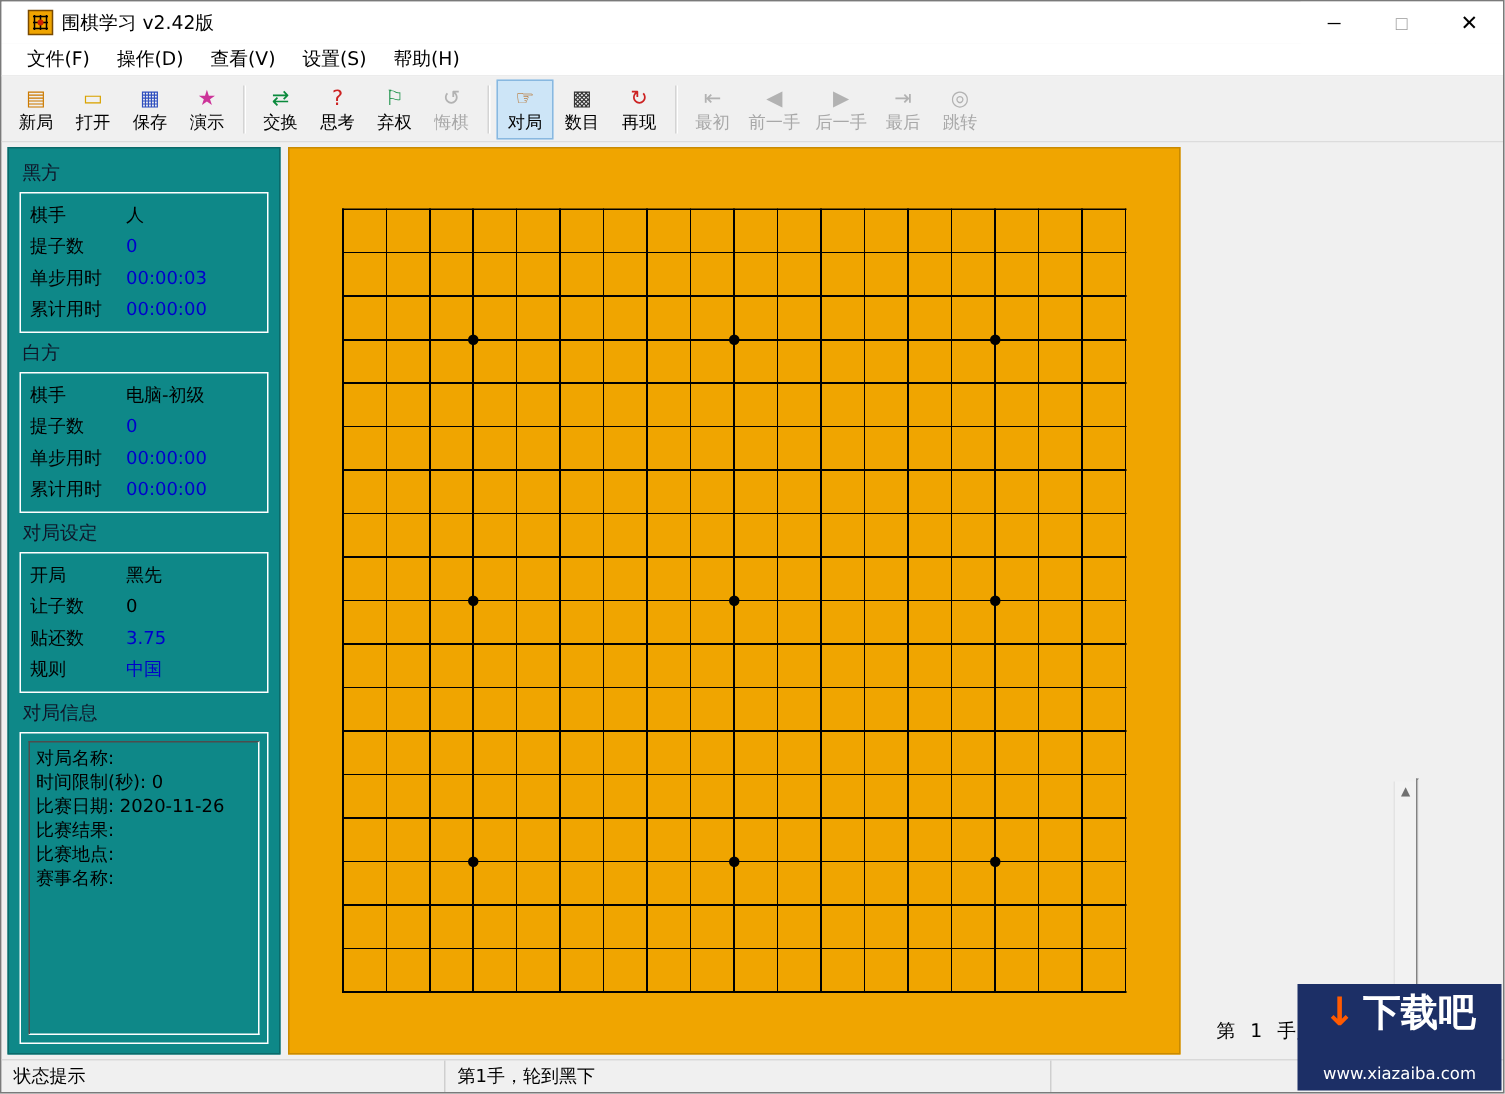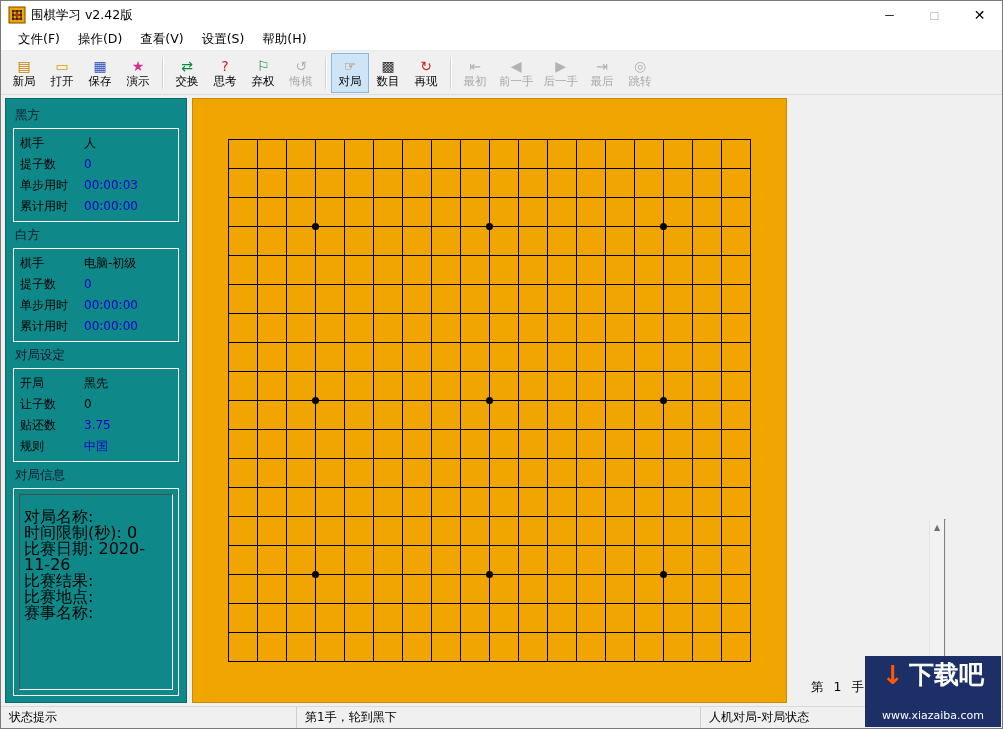--- a/index.html
+++ b/index.html
@@ -6,21 +6,21 @@
   html,body { width:1003px; height:729px; }
   body {
     font-family: "DejaVu Sans","Liberation Sans",sans-serif;
     background:#f0f0f0;
     border:1px solid #7a7a7a;
     position:relative;
     overflow:hidden;
     color:#000;
   }
   
-  .titlebar { height:28px; background:#ffffff; display:flex; align-items:center; }
+  .titlebar { height:28px; background:#ffffff; display:flex; align-items:center;padding-left:10px; }
   .app-icon { width:18px; height:18px; margin:0 5px 0 7px; }
   .title-text { font-size:12.5px; }
   .tb-spacer { flex:1; }
   .wbtn { width:45px; height:28px; display:flex; align-items:center; justify-content:center;
           font-size:12px; color:#000; background:#fff; border:none; cursor:default; }
   .wbtn.max { color:#9a9a9a; font-size:13px; }
   .wbtn.close { font-size:14px; }
   
   .menubar { height:22px; background:#ffffff; display:flex; padding-left:8px;
              font-size:12.5px; border-bottom:1px solid #ececec; }
@@ -46,21 +46,21 @@
   .left-panel { width:182px; background:#0e8888; border:1px solid #0a6a6a; padding:3px 7px 6px;
                 display:flex; flex-direction:column; }
   .section-title { font-size:12.5px; padding:5px 2px 4px; color:#0f172a; }
   .pbox { border:1px solid #ffffff; padding:4px 6px; }
   .prow { display:flex; font-size:12px; line-height:21px; }
   .flabel { width:64px; white-space:nowrap; }
   .fvalue { white-space:nowrap; }
   .v-blue { color:#0000cc; }
   .info-outer { border:1px solid #ffffff; padding:5px; flex:1; }
   .info-inner { border:1px solid; border-color:#4d4d4d #ffffff #ffffff #4d4d4d; height:100%;
-                padding:14px 4px; font-size:16px; line-height:16px; }
+                padding:2px 4px; font-size:12px; line-height:16px; }
   
   .board-area { flex:1; background:#f0a500; border:1px solid #c98a00; display:flex;
                 align-items:center; justify-content:center; }
   .board-grid { width:523px; height:523px; position:relative;
     background-image:
       repeating-linear-gradient(to right, #000 0 1px, transparent 1px 29px),
       repeating-linear-gradient(to bottom, #000 0 1px, transparent 1px 29px); }
   .star-point { position:absolute; width:7px; height:7px; background:#000; border-radius:50%;
                 transform:translate(-3px,-3px); }
   
@@ -295,21 +295,20 @@
       </div>
     </div>
     <div class="progress-label">对局进程</div>
     <div class="progress-box sunken"></div>
   </div>
 </div>
 
 <div class="statusbar">
   <div class="scell s1">状态提示</div>
   <div class="scell s2">第1手，轮到黑下</div>
-  <div class="scell s3">人机对局-对局状态</div>
 </div>
 
 <div class="watermark">
   <div class="wm-row">
     <span class="wm-arrow">↓</span>
     <span>下载吧</span>
   </div>
   <div class="wm-url">www.xiazaiba.com</div>
 </div>
 

